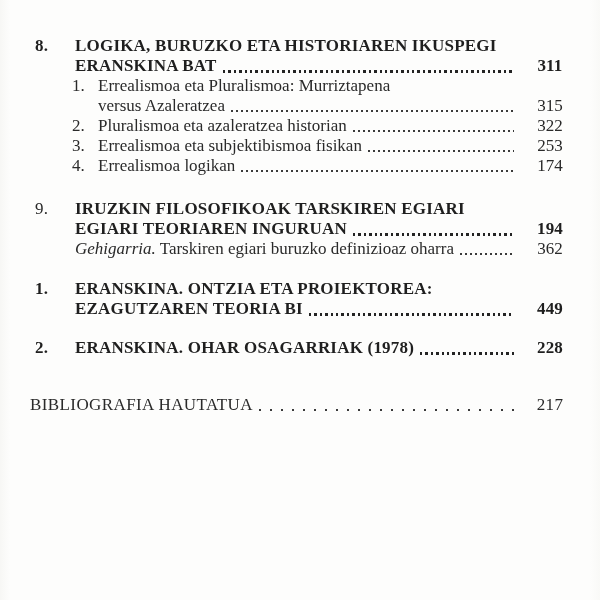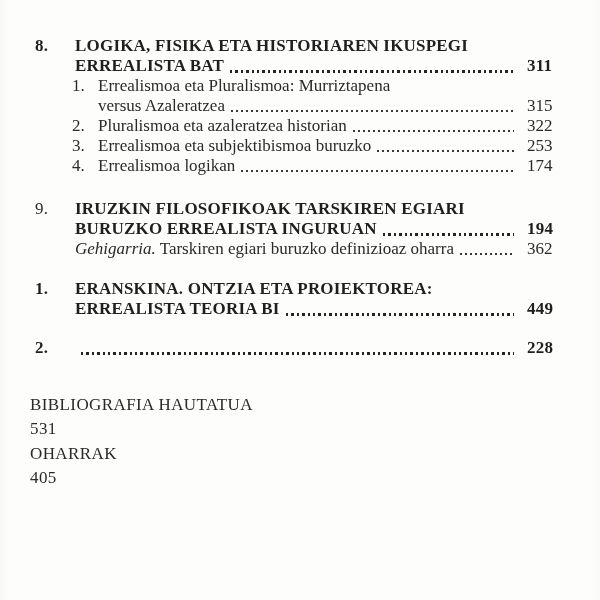--- a/index.html
+++ b/index.html
@@ -47,45 +47,45 @@
   }
   .row.b .dots {
     height: 3px;
     margin-bottom: 3px;
     background: repeating-linear-gradient(to right, #242424 0 2.4px, transparent 2.4px 5.4px);
   }
   .row.sparse .dots {
     background: repeating-linear-gradient(to right, #3a3a3a 0 2px, transparent 2px 11px);
   }
   .fill { flex: 1 1 0; }
-  .pg { flex: 0 0 46px; text-align: left; white-space: nowrap; }
+  .pg { flex: 0 0 46px; text-align: center; white-space: nowrap; }
   .it { font-style: italic; text-align: center; }
   
   .gap23 { margin-top: 23px; }
   .gap20 { margin-top: 20px; }
   .gap19 { margin-top: 19px; }
   .gap37 { margin-top: 37px; }
   .gap29 { margin-top: 29px; }
   
-  .plain { margin-left: -5px; letter-spacing: 0.4px; flex-direction: column; }
+  .plain { margin-left: -5px; letter-spacing: 0.4px; }
 </style>
 </head>
 <body>
 
 <div class="page">
 
   <div class="row b">
     <span class="num">8.</span>
-    <span class="txt">LOGIKA, FISIKA ETA HISTORIAREN IKUSPEGI</span>
+    <span class="txt">LOGIKA, BURUZKO ETA HISTORIAREN IKUSPEGI</span>
     <span class="fill"></span>
   </div>
 
   <div class="row b">
     <span class="cont-sp"></span>
-    <span class="txt">ERREALISTA BAT</span>
+    <span class="txt">ERANSKINA BAT</span>
     <span class="dots"></span>
     <span class="pg">311</span>
   </div>
 
   <div class="row">
     <span class="sub-sp"></span>
     <span class="sub-num">1.</span>
     <span class="txt">Errealismoa eta Pluralismoa: Murriztapena</span>
     <span class="fill"></span>
   </div>
@@ -101,77 +101,73 @@
     <span class="sub-sp"></span>
     <span class="sub-num">2.</span>
     <span class="txt">Pluralismoa eta azaleratzea historian</span>
     <span class="dots"></span>
     <span class="pg">322</span>
   </div>
 
   <div class="row">
     <span class="sub-sp"></span>
     <span class="sub-num">3.</span>
-    <span class="txt">Errealismoa eta subjektibismoa buruzko</span>
+    <span class="txt">Errealismoa eta subjektibismoa fisikan</span>
     <span class="dots"></span>
     <span class="pg">253</span>
   </div>
 
   <div class="row">
     <span class="sub-sp"></span>
     <span class="sub-num">4.</span>
     <span class="txt">Errealismoa logikan</span>
     <span class="dots"></span>
     <span class="pg">174</span>
   </div>
 
   <div class="row b gap23">
     <span class="num rg">9.</span>
     <span class="txt">IRUZKIN FILOSOFIKOAK TARSKIREN EGIARI</span>
     <span class="fill"></span>
   </div>
 
   <div class="row b">
     <span class="cont-sp"></span>
-    <span class="txt">BURUZKO ERREALISTA INGURUAN</span>
+    <span class="txt">EGIARI TEORIAREN INGURUAN</span>
     <span class="dots"></span>
     <span class="pg">194</span>
   </div>
 
   <div class="row">
     <span class="cont-sp"></span>
     <span class="txt"><span class="it">Gehigarria.</span><span> Tarskiren egiari buruzko definizioaz oharra</span></span>
     <span class="dots"></span>
     <span class="pg">362</span>
   </div>
 
   <div class="row b gap20">
     <span class="num">1.</span>
     <span class="txt">ERANSKINA. ONTZIA ETA PROIEKTOREA:</span>
     <span class="fill"></span>
   </div>
 
   <div class="row b">
     <span class="cont-sp"></span>
-    <span class="txt">ERREALISTA TEORIA BI</span>
+    <span class="txt">EZAGUTZAREN TEORIA BI</span>
     <span class="dots"></span>
     <span class="pg">449</span>
   </div>
 
   <div class="row b gap19">
     <span class="num">2.</span>
+    <span class="txt">ERANSKINA. OHAR OSAGARRIAK (1978)</span>
     <span class="dots"></span>
     <span class="pg">228</span>
   </div>
 
   <div class="row sparse plain gap37">
     <span class="txt">BIBLIOGRAFIA HAUTATUA</span>
     <span class="dots"></span>
-    <span class="pg">531</span>
+    <span class="pg">217</span>
   </div>
 
-  <div class="row sparse plain gap29">
-    <span class="txt">OHARRAK</span>
-    <span class="dots"></span>
-    <span class="pg">405</span>
-  </div>
 
 </div>
 
 </body></html>

